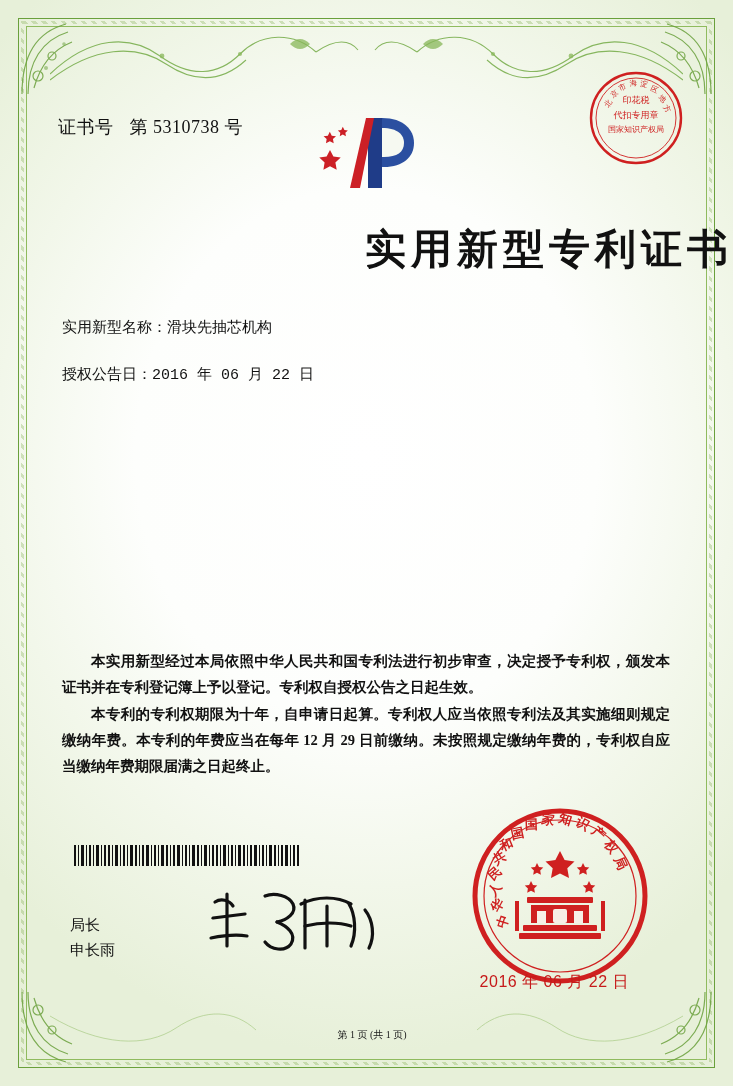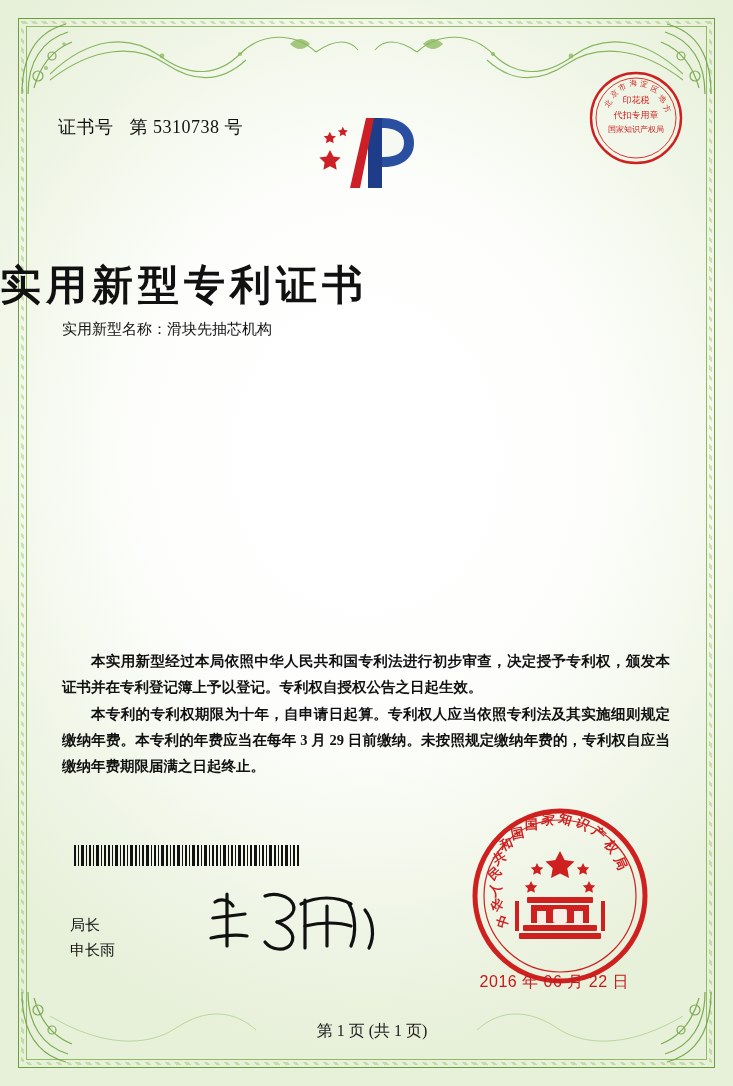--- a/index.html
+++ b/index.html
@@ -125,41 +125,41 @@
     width: 100px;
     height: 100px;
   }
   .seal-topright svg { width: 100%; height: 100%; display: block; }
 
   .cert-title {
     position: absolute;
     left: 0;
     right: 0;
     top: 222px;
-    text-align: left;
+    text-align: right;
     font-size: 41px;
     font-weight: 700;
     letter-spacing: 5px;
     color: #111;
     font-family: "Liberation Serif", "DejaVu Serif", serif;
-    margin-top: 36px;
   }
 
   .fields {
     position: absolute;
     left: 62px;
     top: 320px;
     width: 610px;
   }
   .field-row {
     font-size: 15px;
     line-height: 1.2;
     margin-bottom: 29px;
     color: #111;
     white-space: nowrap;
+    font-family: Liberation Mono, monospace;
   }
   .field-label {
     display: inline-block;
   }
   .field-value {
     display: inline-block;
   }
 
   .paragraphs {
     position: absolute;
@@ -224,21 +224,21 @@
     letter-spacing: 0.5px;
     font-family: "Liberation Sans", sans-serif;
   }
 
   .page-footer {
     position: absolute;
     left: 0;
     right: 0;
     bottom: 44px;
     text-align: center;
-    font-size: 16px;
+    font-size: 10px;
     color: #1a1a1a;
     padding-left: 11px;
   }
 </style>
 </head>
 <body>
 
 <div class="certificate">
 
   <div class="frame-outer"></div>
@@ -371,25 +371,28 @@
         </g>
       </svg>
     </div>
 
     <div class="cert-title">实用新型专利证书</div>
 
     <div class="fields">
       <div class="field-row">
         <span class="field-label">实用新型名称：</span><span class="field-value">滑块先抽芯机构</span>
       </div>
+      <div class="field-row">
+        <span class="field-label">授权公告日：</span><span class="field-value">2016 年 06 月 22 日</span>
+      </div>
     </div>
 
     <div class="paragraphs">
       <p>本实用新型经过本局依照中华人民共和国专利法进行初步审查，决定授予专利权，颁发本证书并在专利登记簿上予以登记。专利权自授权公告之日起生效。</p>
-      <p>本专利的专利权期限为十年，自申请日起算。专利权人应当依照专利法及其实施细则规定缴纳年费。本专利的年费应当在每年 3 月 29 日前缴纳。未按照规定缴纳年费的，专利权自应当缴纳年费期限届满之日起终止。</p>
+      <p>本专利的专利权期限为十年，自申请日起算。专利权人应当依照专利法及其实施细则规定缴纳年费。本专利的年费应当在每年 12 月 29 日前缴纳。未按照规定缴纳年费的，专利权自应当缴纳年费期限届满之日起终止。</p>
     </div>
 
     <div class="barcode">
       <svg viewBox="0 0 225 21" preserveAspectRatio="none">
         <g fill="#111">
           <rect x="0" y="0" width="2" height="21"></rect>
             <rect x="4" y="0" width="1" height="21"></rect>
           <rect x="7" y="0" width="3" height="21"></rect>
             <rect x="12" y="0" width="1" height="21"></rect>
           <rect x="15" y="0" width="2" height="21"></rect>

